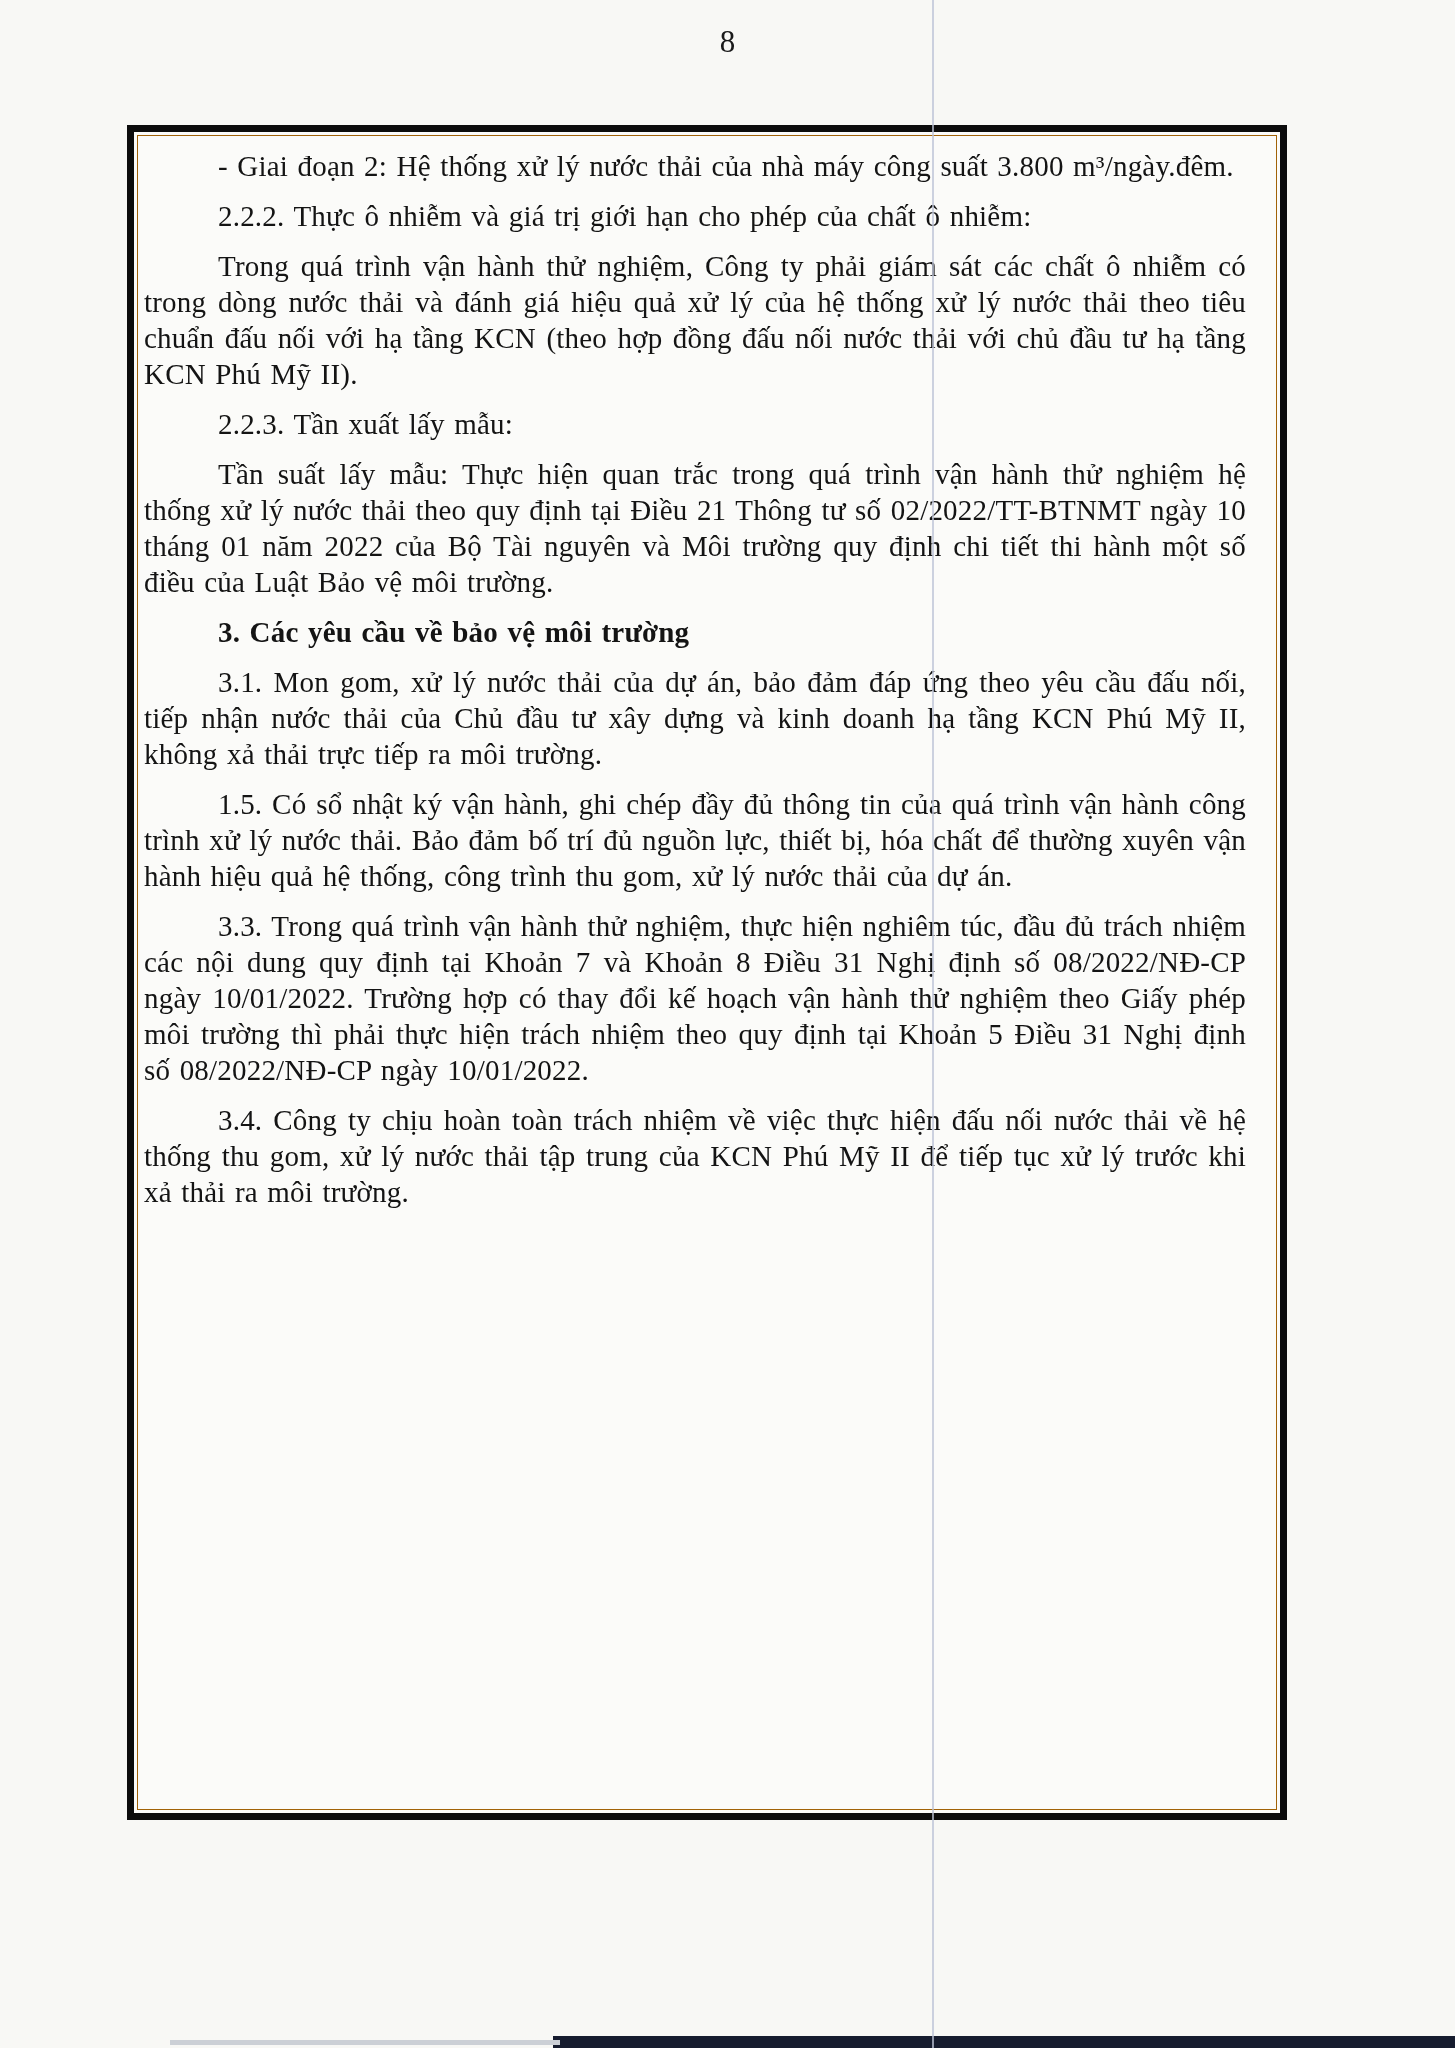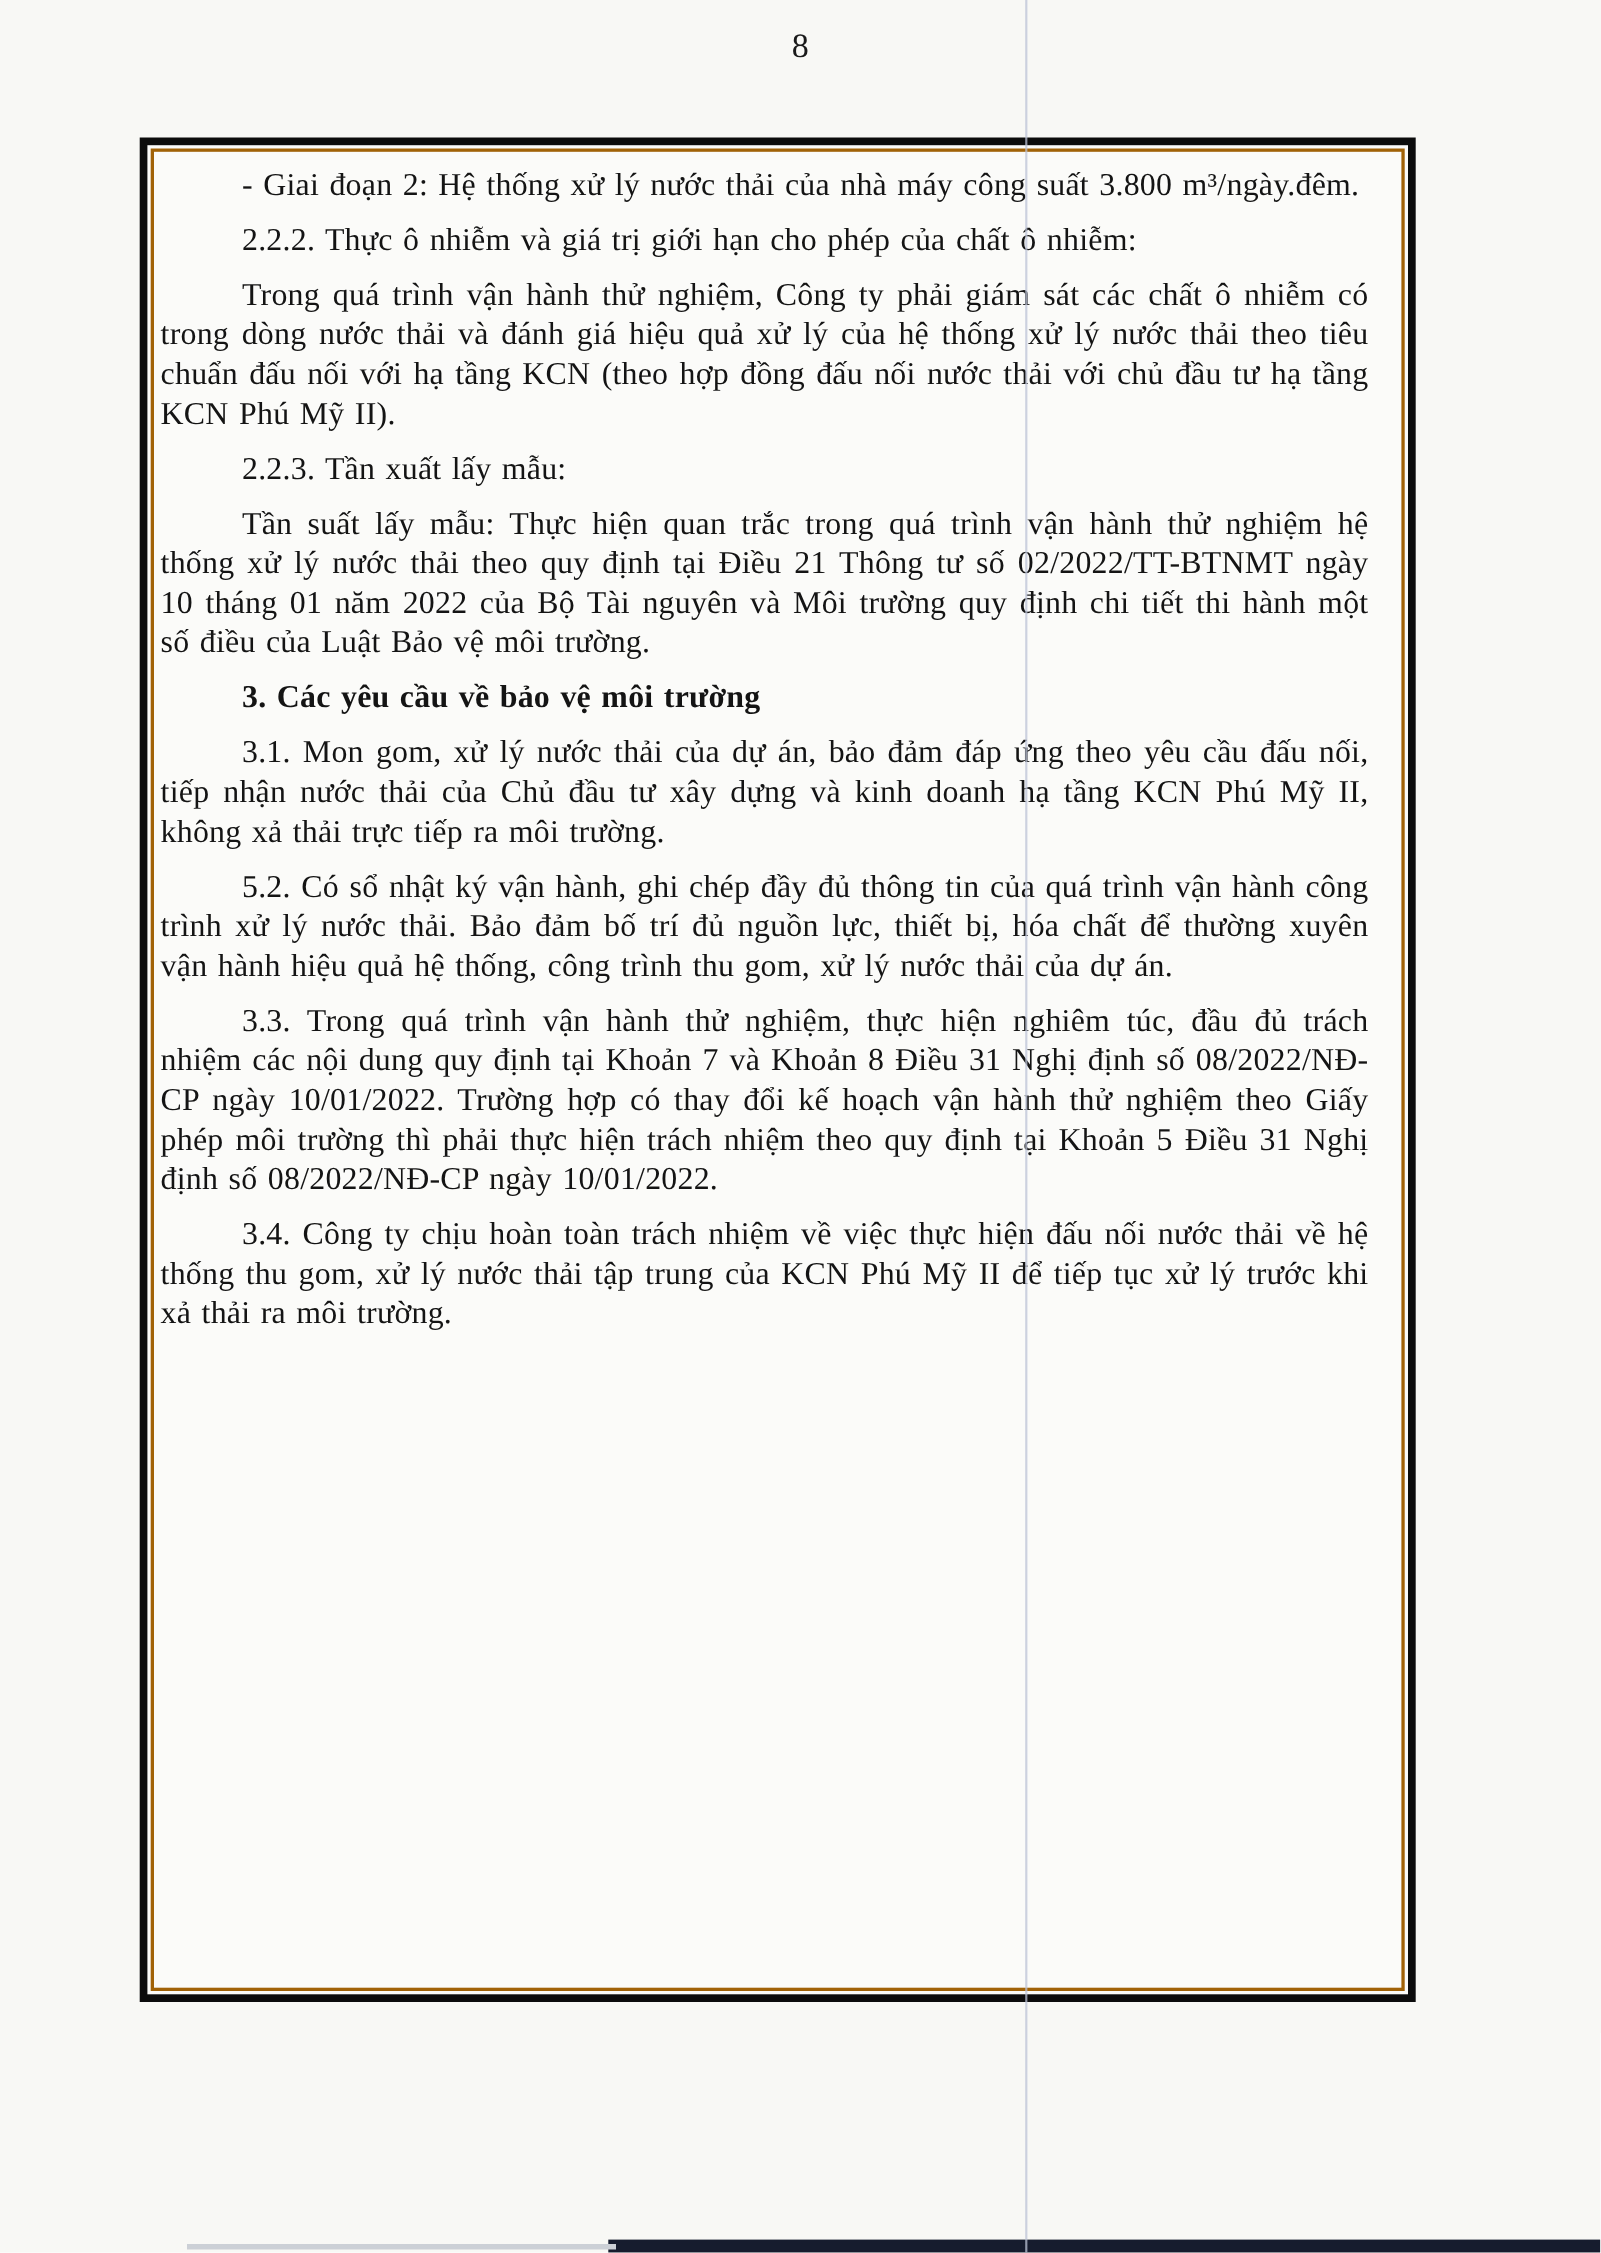--- a/index.html
+++ b/index.html
@@ -28,21 +28,21 @@
     top: 125px;
     width: 1160px;
     height: 1695px;
     box-sizing: border-box;
     border: 7px solid #0c0c0c;
     background: #fbfbf9;
   }
   .frame-inner {
     position: absolute;
     inset: 3px;
-    border: 3px solid #a16207;
+    border: 1px solid #a16207;
   }
   .content {
     position: absolute;
     inset: 0;
     padding: 12px 30px 0 6px;
     box-sizing: border-box;
   }
   .content p {
     margin: 0 0 14px 0;
     font-size: 29px;
@@ -93,21 +93,21 @@
   <div class="frame">
     <div class="frame-inner">
       <div class="content">
         <p>- Giai đoạn 2: Hệ thống xử lý nước thải của nhà máy công suất 3.800 m³/ngày.đêm.</p>
         <p>2.2.2. Thực ô nhiễm và giá trị giới hạn cho phép của chất ô nhiễm:</p>
         <p>Trong quá trình vận hành thử nghiệm, Công ty phải giám sát các chất ô nhiễm có trong dòng nước thải và đánh giá hiệu quả xử lý của hệ thống xử lý nước thải theo tiêu chuẩn đấu nối với hạ tầng KCN (theo hợp đồng đấu nối nước thải với chủ đầu tư hạ tầng KCN Phú Mỹ II).</p>
         <p>2.2.3. Tần xuất lấy mẫu:</p>
         <p>Tần suất lấy mẫu: Thực hiện quan trắc trong quá trình vận hành thử nghiệm hệ thống xử lý nước thải theo quy định tại Điều 21 Thông tư số 02/2022/TT-BTNMT ngày 10 tháng 01 năm 2022 của Bộ Tài nguyên và Môi trường quy định chi tiết thi hành một số điều của Luật Bảo vệ môi trường.</p>
         <p class="bold">3. Các yêu cầu về bảo vệ môi trường</p>
         <p>3.1. Mon gom, xử lý nước thải của dự án, bảo đảm đáp ứng theo yêu cầu đấu nối, tiếp nhận nước thải của Chủ đầu tư xây dựng và kinh doanh hạ tầng KCN Phú Mỹ II, không xả thải trực tiếp ra môi trường.</p>
-        <p>5.2. Có sổ nhật ký vận hành, ghi chép đầy đủ thông tin của quá trình vận hành công trình xử lý nước thải. Bảo đảm bố trí đủ nguồn lực, thiết bị, hóa chất để thường xuyên vận hành hiệu quả hệ thống, công trình thu gom, xử lý nước thải của dự án.</p>
+        <p>1.5. Có sổ nhật ký vận hành, ghi chép đầy đủ thông tin của quá trình vận hành công trình xử lý nước thải. Bảo đảm bố trí đủ nguồn lực, thiết bị, hóa chất để thường xuyên vận hành hiệu quả hệ thống, công trình thu gom, xử lý nước thải của dự án.</p>
         <p>3.3. Trong quá trình vận hành thử nghiệm, thực hiện nghiêm túc, đầu đủ trách nhiệm các nội dung quy định tại Khoản 7 và Khoản 8 Điều 31 Nghị định số 08/2022/NĐ-CP ngày 10/01/2022. Trường hợp có thay đổi kế hoạch vận hành thử nghiệm theo Giấy phép môi trường thì phải thực hiện trách nhiệm theo quy định tại Khoản 5 Điều 31 Nghị định số 08/2022/NĐ-CP ngày 10/01/2022.</p>
         <p>3.4. Công ty chịu hoàn toàn trách nhiệm về việc thực hiện đấu nối nước thải về hệ thống thu gom, xử lý nước thải tập trung của KCN Phú Mỹ II để tiếp tục xử lý trước khi xả thải ra môi trường.</p>
       </div>
     </div>
   </div>
 
   <div class="fold-line"></div>
   <div class="scan-bar-dark"></div>
   <div class="scan-bar-light"></div>
 

